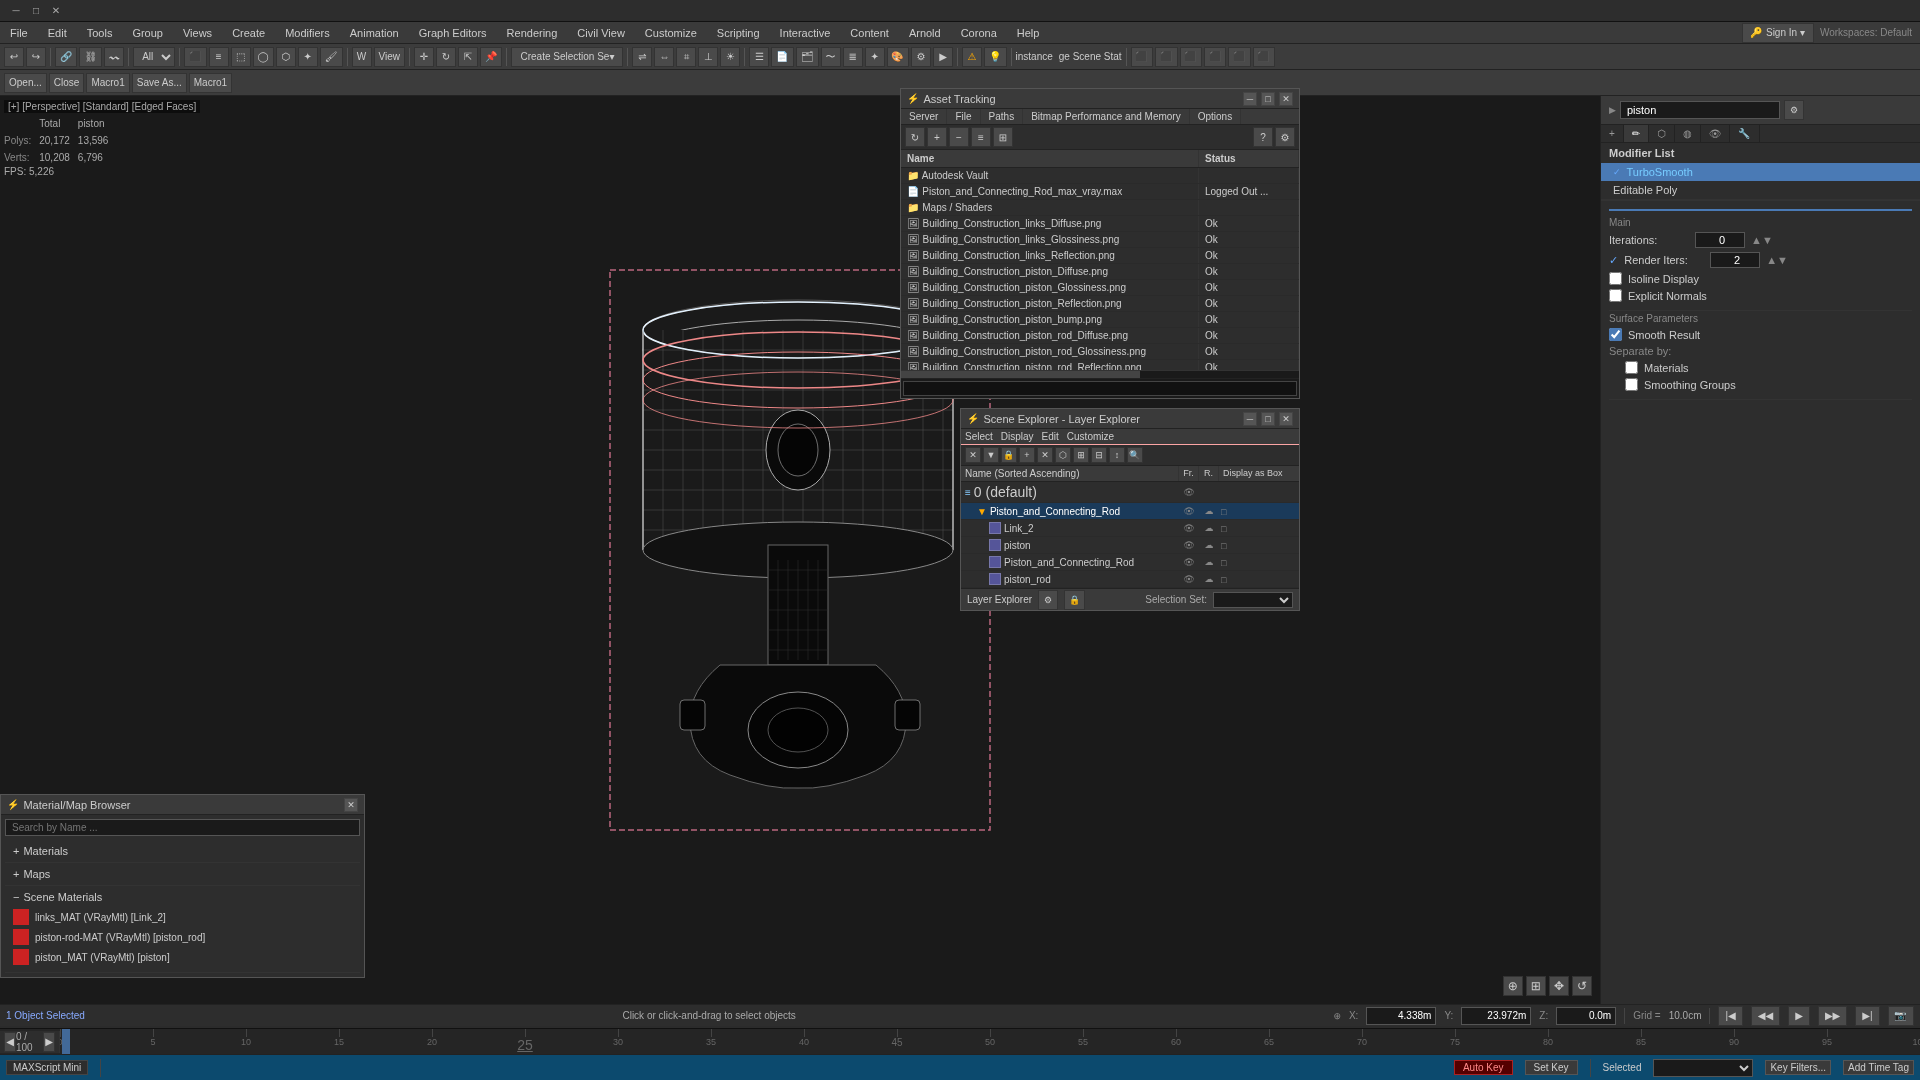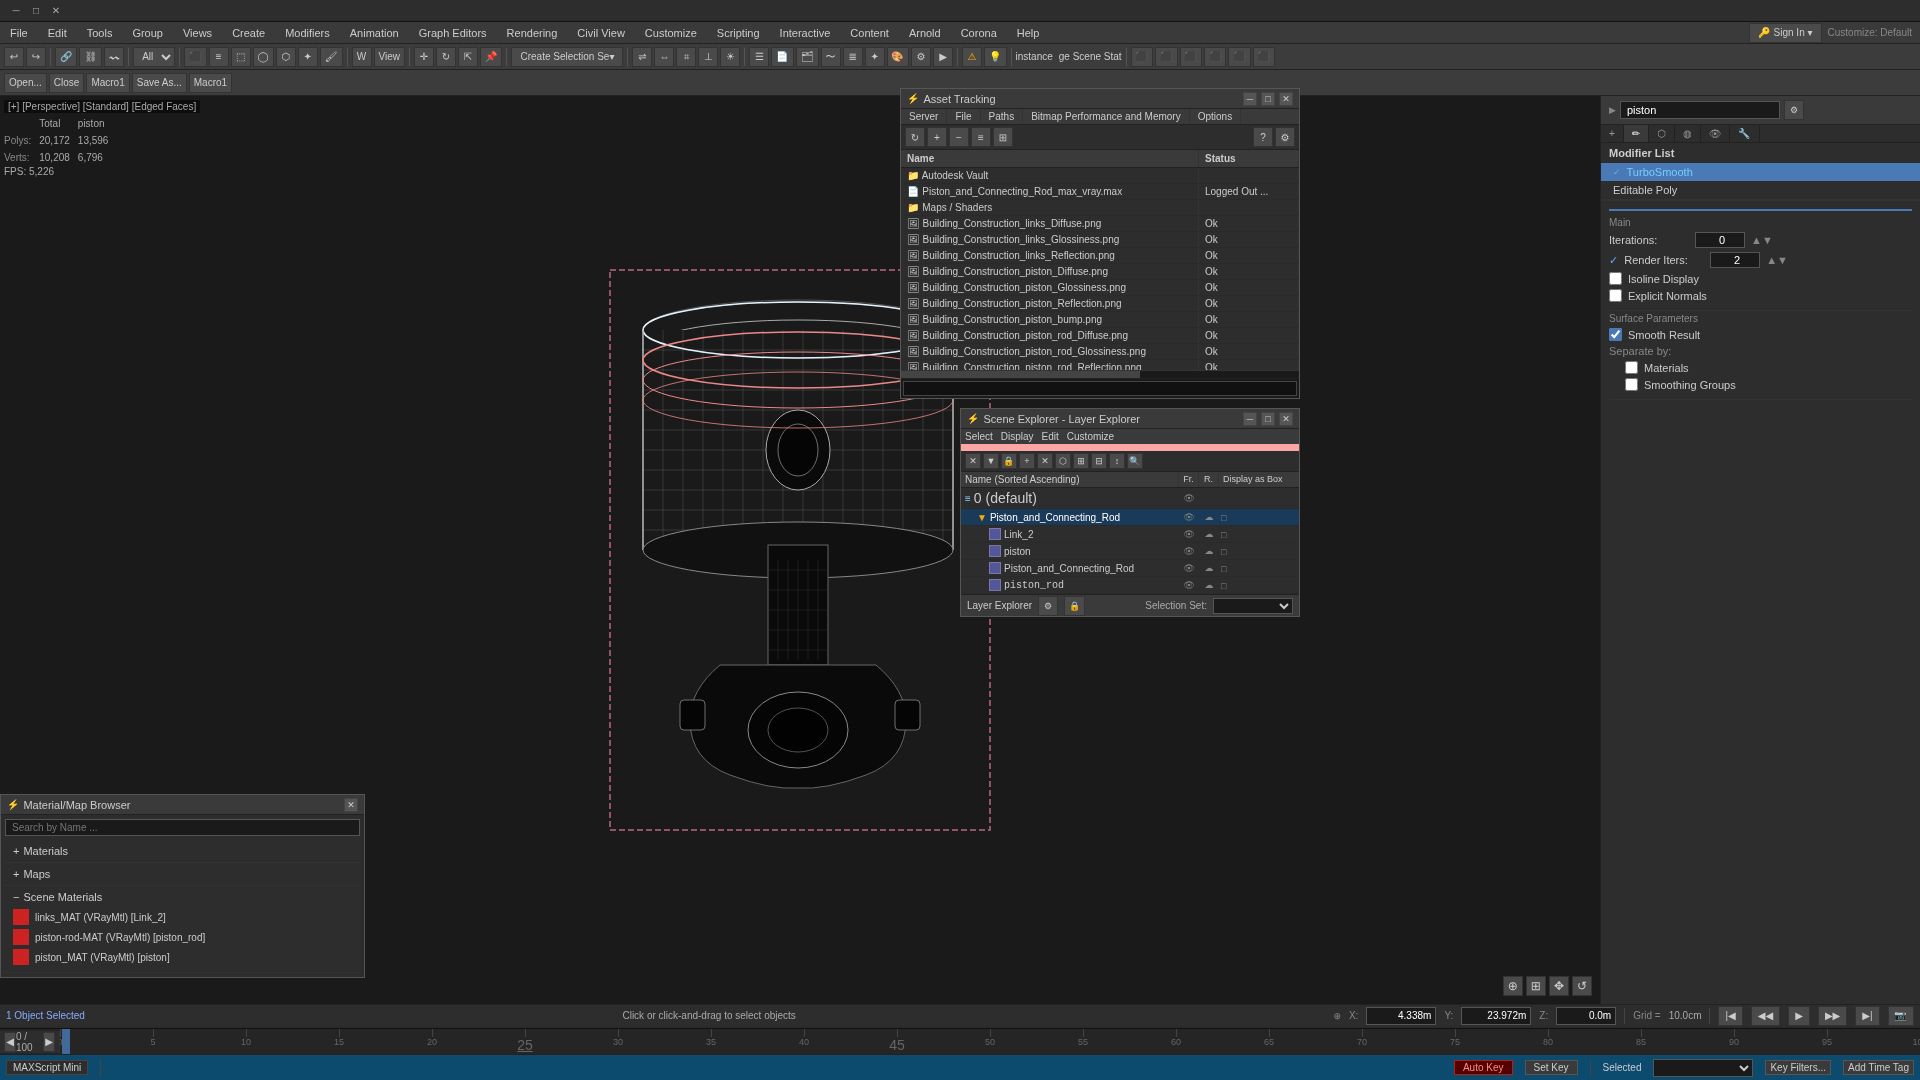--- a/index.html
+++ b/index.html
@@ -66,21 +66,21 @@
     .asset-table th { background: #3a3a3a; color: #ccc; font-size: 10px; padding: 3px 6px; text-align: left; border-bottom: 1px solid #222; border-right: 1px solid #333; }
     .asset-table td { padding: 2px 6px; font-size: 10px; color: #ccc; border-bottom: 1px solid #2a2a2a; border-right: 1px solid #333; white-space: nowrap; overflow: hidden; max-width: 250px; text-overflow: ellipsis; }
     .asset-folder { color: #f0c040; }
     .asset-sub { padding-left: 16px; }
     .asset-subsub { padding-left: 28px; }
     .asset-ok { color: #6a6; }
     .asset-warn { color: #fa0; }
 
     
     #scene-explorer { top: 410px; left: 960px; width: 340px; }
-    .se-menu { display: flex; background: #3a3a3a; border-bottom: 7px solid #fca5a5; padding: 2px 4px; gap: 8px; }
+    .se-menu { display: flex; background: #3a3a3a; border-bottom: 1px solid #fca5a5; padding: 2px 4px; gap: 8px; }
     .se-menu-item { color: #ccc; font-size: 10px; cursor: pointer; }
     .se-toolbar { display: flex; background: #2d2d2d; border-bottom: 1px solid #222; padding: 2px 4px; gap: 2px; }
     .se-tb-btn { width: 16px; height: 16px; background: #4a4a4a; border: 1px solid #333; color: #ccc; font-size: 9px; display: flex; align-items: center; justify-content: center; cursor: pointer; }
     .se-footer { background: #3a3a3a; height: 22px; display: flex; align-items: center; padding: 0 6px; gap: 6px; border-top: 1px solid #222; }
 
     
     #matbrowser { bottom: 102px; left: 0px; width: 365px; }
     .mat-section { padding: 3px 8px; border-bottom: 1px solid #333; }
     .mat-section-header { display: flex; align-items: center; gap: 4px; cursor: pointer; color: #ccc; font-size: 11px; padding: 2px 0; }
     .mat-section-content { padding: 2px 0; }
@@ -138,21 +138,21 @@
   <div class="menu-item">Customize</div>
   <div class="menu-item">Scripting</div>
   <div class="menu-item">Interactive</div>
   <div class="menu-item">Content</div>
   <div class="menu-item">Arnold</div>
   <div class="menu-item">Corona</div>
   <div class="menu-item">Help</div>
   <div style="flex:1"></div>
   <div style="display:flex;align-items:center;gap:6px;padding-right:8px;">
     <div class="tb-btn" style="font-size:10px;padding:1px 8px;">🔑 Sign In ▾</div>
-    <div style="color:#888;font-size:10px;">Customize: Default</div>
+    <div style="color:#888;font-size:10px;">Workspaces: Default</div>
   </div>
 </div>
 
 <div id="toolbar">
   <div class="tb-btn">↩</div>
   <div class="tb-btn">↪</div>
   <div class="tb-sep"></div>
   <div class="tb-btn">🔗</div>
   <div class="tb-btn">⛓</div>
   <div class="tb-btn">〰</div>
@@ -609,21 +609,21 @@
       <div style="padding:2px;display:flex;align-items:center;justify-content:center;">
           <span style="color:#888;font-size:9px;">👁</span>
         </div>
       <div style="padding:2px;display:flex;align-items:center;justify-content:center;">
           <span style="color:#888;font-size:9px;">☁</span>
         </div>
       <div style="padding:2px;"><span style="color:#888;font-size:9px;">□</span></div>
     </div>
 
     <div style="display:grid;grid-template-columns:1fr 20px 20px 80px;border-bottom:1px solid #2a2a2a;">
-      <div style="padding:2px 4px 2px 28px;display:flex;align-items:center;gap:3px;font-family:Liberation Mono, monospace;">
+      <div style="padding:2px 4px 2px 28px;display:flex;align-items:center;gap:3px;">
         <span style="width:12px;height:12px;background:#559;display:inline-block;border:1px solid #77a;"></span>
         <span style="color:#ccc;font-size:10px;">piston_rod</span>
       </div>
       <div style="padding:2px;display:flex;align-items:center;justify-content:center;">
           <span style="color:#888;font-size:9px;">👁</span>
         </div>
       <div style="padding:2px;display:flex;align-items:center;justify-content:center;">
           <span style="color:#888;font-size:9px;">☁</span>
         </div>
       <div style="padding:2px;"><span style="color:#888;font-size:9px;">□</span></div>
@@ -733,21 +733,21 @@
         <div style="position: absolute; left: 20%; top: 8px; color: rgb(102, 102, 102); font-size: 9px; transform: translateX(-50%);">20</div>
         <div style="position: absolute; left: 25%; top: 0px; width: 1px; height: 8px; background: rgb(68, 68, 68);"></div>
         <div style="position: absolute; left: 25%; top: 8px; color: rgb(102, 102, 102); font-size: 14px; transform: translateX(-50%); text-decoration: underline;">25</div>
         <div style="position: absolute; left: 30%; top: 0px; width: 1px; height: 8px; background: rgb(68, 68, 68);"></div>
         <div style="position: absolute; left: 30%; top: 8px; color: rgb(102, 102, 102); font-size: 9px; transform: translateX(-50%);">30</div>
         <div style="position: absolute; left: 35%; top: 0px; width: 1px; height: 8px; background: rgb(68, 68, 68);"></div>
         <div style="position: absolute; left: 35%; top: 8px; color: rgb(102, 102, 102); font-size: 9px; transform: translateX(-50%);">35</div>
         <div style="position: absolute; left: 40%; top: 0px; width: 1px; height: 8px; background: rgb(68, 68, 68);"></div>
         <div style="position: absolute; left: 40%; top: 8px; color: rgb(102, 102, 102); font-size: 9px; transform: translateX(-50%);">40</div>
         <div style="position: absolute; left: 45%; top: 0px; width: 1px; height: 8px; background: rgb(68, 68, 68);"></div>
-        <div style="position: absolute; left: 45%; top: 8px; color: rgb(102, 102, 102); font-size: 14px; transform: translateX(-50%);">45</div>
+        <div style="position: absolute; left: 45%; top: 8px; color: rgb(102, 102, 102); font-size: 10px; transform: translateX(-50%);">45</div>
         <div style="position: absolute; left: 50%; top: 0px; width: 1px; height: 8px; background: rgb(68, 68, 68);"></div>
         <div style="position: absolute; left: 50%; top: 8px; color: rgb(102, 102, 102); font-size: 9px; transform: translateX(-50%);">50</div>
         <div style="position: absolute; left: 55%; top: 0px; width: 1px; height: 8px; background: rgb(68, 68, 68);"></div>
         <div style="position: absolute; left: 55%; top: 8px; color: rgb(102, 102, 102); font-size: 9px; transform: translateX(-50%);">55</div>
         <div style="position: absolute; left: 60%; top: 0px; width: 1px; height: 8px; background: rgb(68, 68, 68);"></div>
         <div style="position: absolute; left: 60%; top: 8px; color: rgb(102, 102, 102); font-size: 9px; transform: translateX(-50%);">60</div>
         <div style="position: absolute; left: 65%; top: 0px; width: 1px; height: 8px; background: rgb(68, 68, 68);"></div>
         <div style="position: absolute; left: 65%; top: 8px; color: rgb(102, 102, 102); font-size: 9px; transform: translateX(-50%);">65</div>
         <div style="position: absolute; left: 70%; top: 0px; width: 1px; height: 8px; background: rgb(68, 68, 68);"></div>
         <div style="position: absolute; left: 70%; top: 8px; color: rgb(102, 102, 102); font-size: 9px; transform: translateX(-50%);">70</div>

